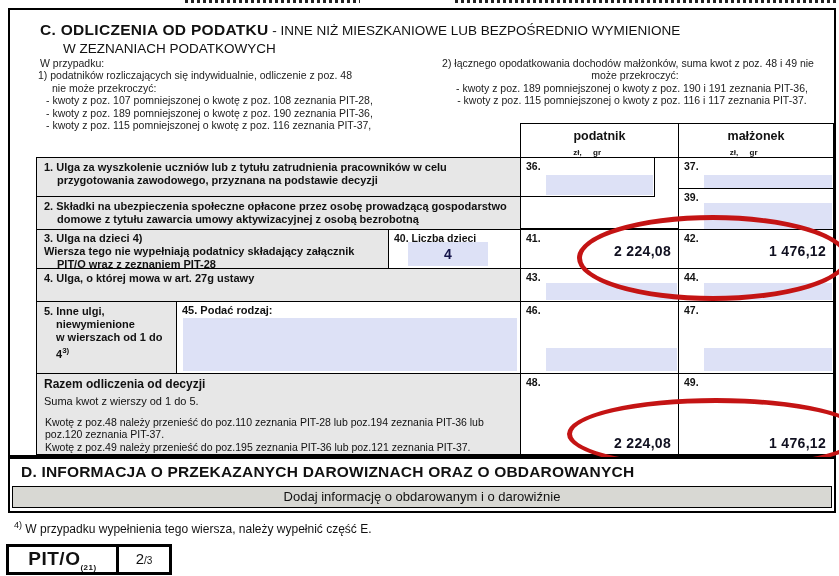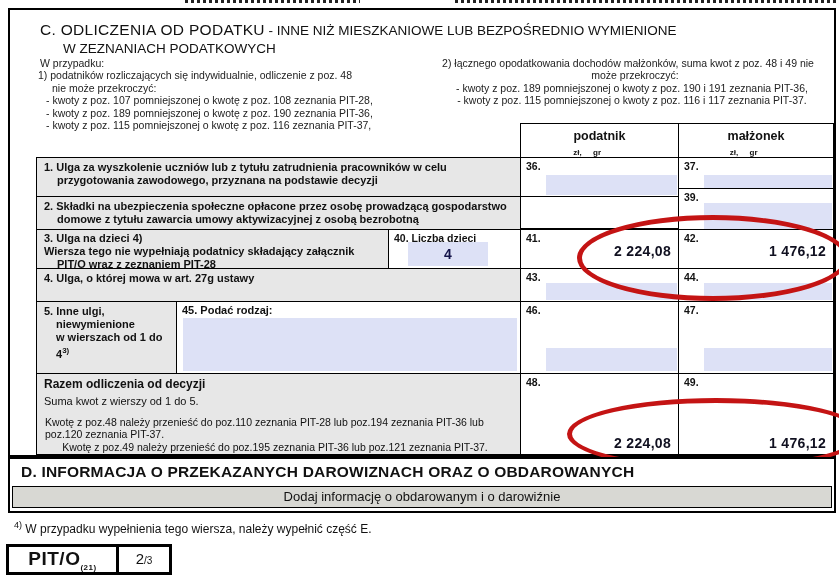--- a/index.html
+++ b/index.html
@@ -4,21 +4,21 @@
 <style>
   html,body{margin:0;padding:0;background:#fff;}
   .page{position:relative;width:839px;height:576px;overflow:hidden;background:#fff;
         font-family:"Liberation Sans","DejaVu Sans",sans-serif;color:#111;}
   
   .sliver{position:absolute;top:0;height:3px;background:repeating-linear-gradient(90deg,#222 0 3px,transparent 3px 6px);}
   
   .cbox{position:absolute;left:8px;top:8px;width:824px;height:445px;border:2px solid #000;background:#fff;}
   .dbox{position:absolute;left:8px;top:457px;width:824px;height:52px;border:2px solid #000;background:#fff;}
   .c-title{position:absolute;left:30px;top:11px;font-size:13.5px;white-space:nowrap;}
-  .c-title b{font-size:15.5px;font-weight:normal;letter-spacing:.3px;}
+  .c-title b{font-size:15.5px;font-weight:bold;letter-spacing:.3px;}
   .c-title2{position:absolute;left:53px;top:31px;font-size:13.5px;}
   .note{position:absolute;font-size:10.5px;line-height:12.4px;color:#222;}
   .note .ind14{padding-left:14px;}
   .note .ind8{padding-left:8px;}
   .note .ind2{padding-left:2px;}
   
   .cell{position:absolute;border:1px solid #000;box-sizing:border-box;background:#fff;}
   .graycell{background:#e7e7e7;}
   .hdr{text-align:center;font-weight:bold;font-size:12.5px;padding-top:5px;}
   .hdr .units{position:absolute;bottom:2px;left:0;right:0;font-size:8px;font-weight:bold;}
@@ -32,21 +32,21 @@
   .h73 .strip{top:46px;bottom:2px;}
   .val{position:absolute;right:7px;font-size:14px;font-weight:600;color:#101020;letter-spacing:.3px;}
   .vmid{top:13px;} .vbot{bottom:3px;}
   .f40strip{position:absolute;left:19px;right:32px;top:12px;height:24px;background:#dde1f6;
             text-align:center;font-size:14px;font-weight:600;color:#14144a;line-height:24px;}
   .f45area{position:absolute;left:6px;right:3px;top:16px;bottom:2px;background:#dde1f6;}
   .r5line{font-weight:bold;font-size:11px;line-height:13px;}
   .razem-title{font-weight:bold;font-size:12px;padding:3px 0 0 7px;}
   .razem-sub{font-size:11px;padding:4px 0 0 7px;}
   .razem-note{font-size:10.5px;line-height:12px;padding:9px 8px 0 8px;width:474px;box-sizing:border-box;}
-  .razem-note2{font-size:10.5px;line-height:12px;padding:1px 8px 0 1px;text-align:center;}
+  .razem-note2{font-size:10.5px;line-height:12px;padding:1px 8px 0 8px;}
   .ellipse{position:absolute;border:5px solid #c41414;border-radius:50%;background:transparent;}
   .d-title{position:absolute;left:11px;top:4px;font-weight:bold;font-size:15.5px;letter-spacing:.2px;}
   .d-button{position:absolute;left:2px;right:2px;top:27px;height:20px;background:#d8d8d3;border:1px solid #000;
             text-align:center;font-size:13px;line-height:19px;cursor:pointer;}
   .footnote{position:absolute;left:14px;top:520px;font-size:12px;}
   .footnote sup{font-size:9px;}
   .pitbox{position:absolute;left:6px;top:544px;width:160px;height:25px;border:3px solid #000;display:flex;background:#fff;}
   .pitname{flex:1;text-align:center;font-weight:bold;font-size:19px;line-height:24px;letter-spacing:.5px;}
   .pitname sub{font-size:8px;font-weight:bold;}
   .pitpage{width:50px;border-left:3px solid #000;text-align:center;font-size:15px;line-height:23px;}
@@ -87,21 +87,21 @@
     <span class="units zl">zł,</span>
     <span class="units gr">gr</span>
   </div>
   <div class="cell hdr" style="left:678px;top:123px;width:156px;height:35px;">
     <span>małżonek</span>
     <span class="units zl">zł,</span>
     <span class="units gr">gr</span>
   </div>
 
   <div class="cell graycell rowlabel" style="left:36px;top:157px;width:485px;height:40px;">1. Ulga za wyszkolenie uczniów lub z tytułu zatrudnienia pracowników w celu przygotowania zawodowego, przyznana na podstawie decyzji</div>
-  <div class="cell h40" style="left:520px;top:157px;width:159px;height:40px;">
+  <div class="cell h40" style="left:520px;top:157px;width:135px;height:40px;">
     <span class="fnum">36.</span>
     <div class="strip"></div>
   </div>
   <div class="cell h40" style="left:678px;top:157px;width:156px;height:40px;">
     <span class="fnum">37.</span>
     <div class="strip"></div>
   </div>
 
   <div class="cell graycell rowlabel" style="left:36px;top:196px;width:485px;height:34px;">2. Składki na ubezpieczenia społeczne opłacone przez osobę prowadzącą gospodarstwo domowe z tytułu zawarcia umowy aktywizacyjnej z osobą bezrobotną</div>
   <div class="cell h34" style="left:520px;top:196px;width:159px;height:34px;margin-top:32px;">

